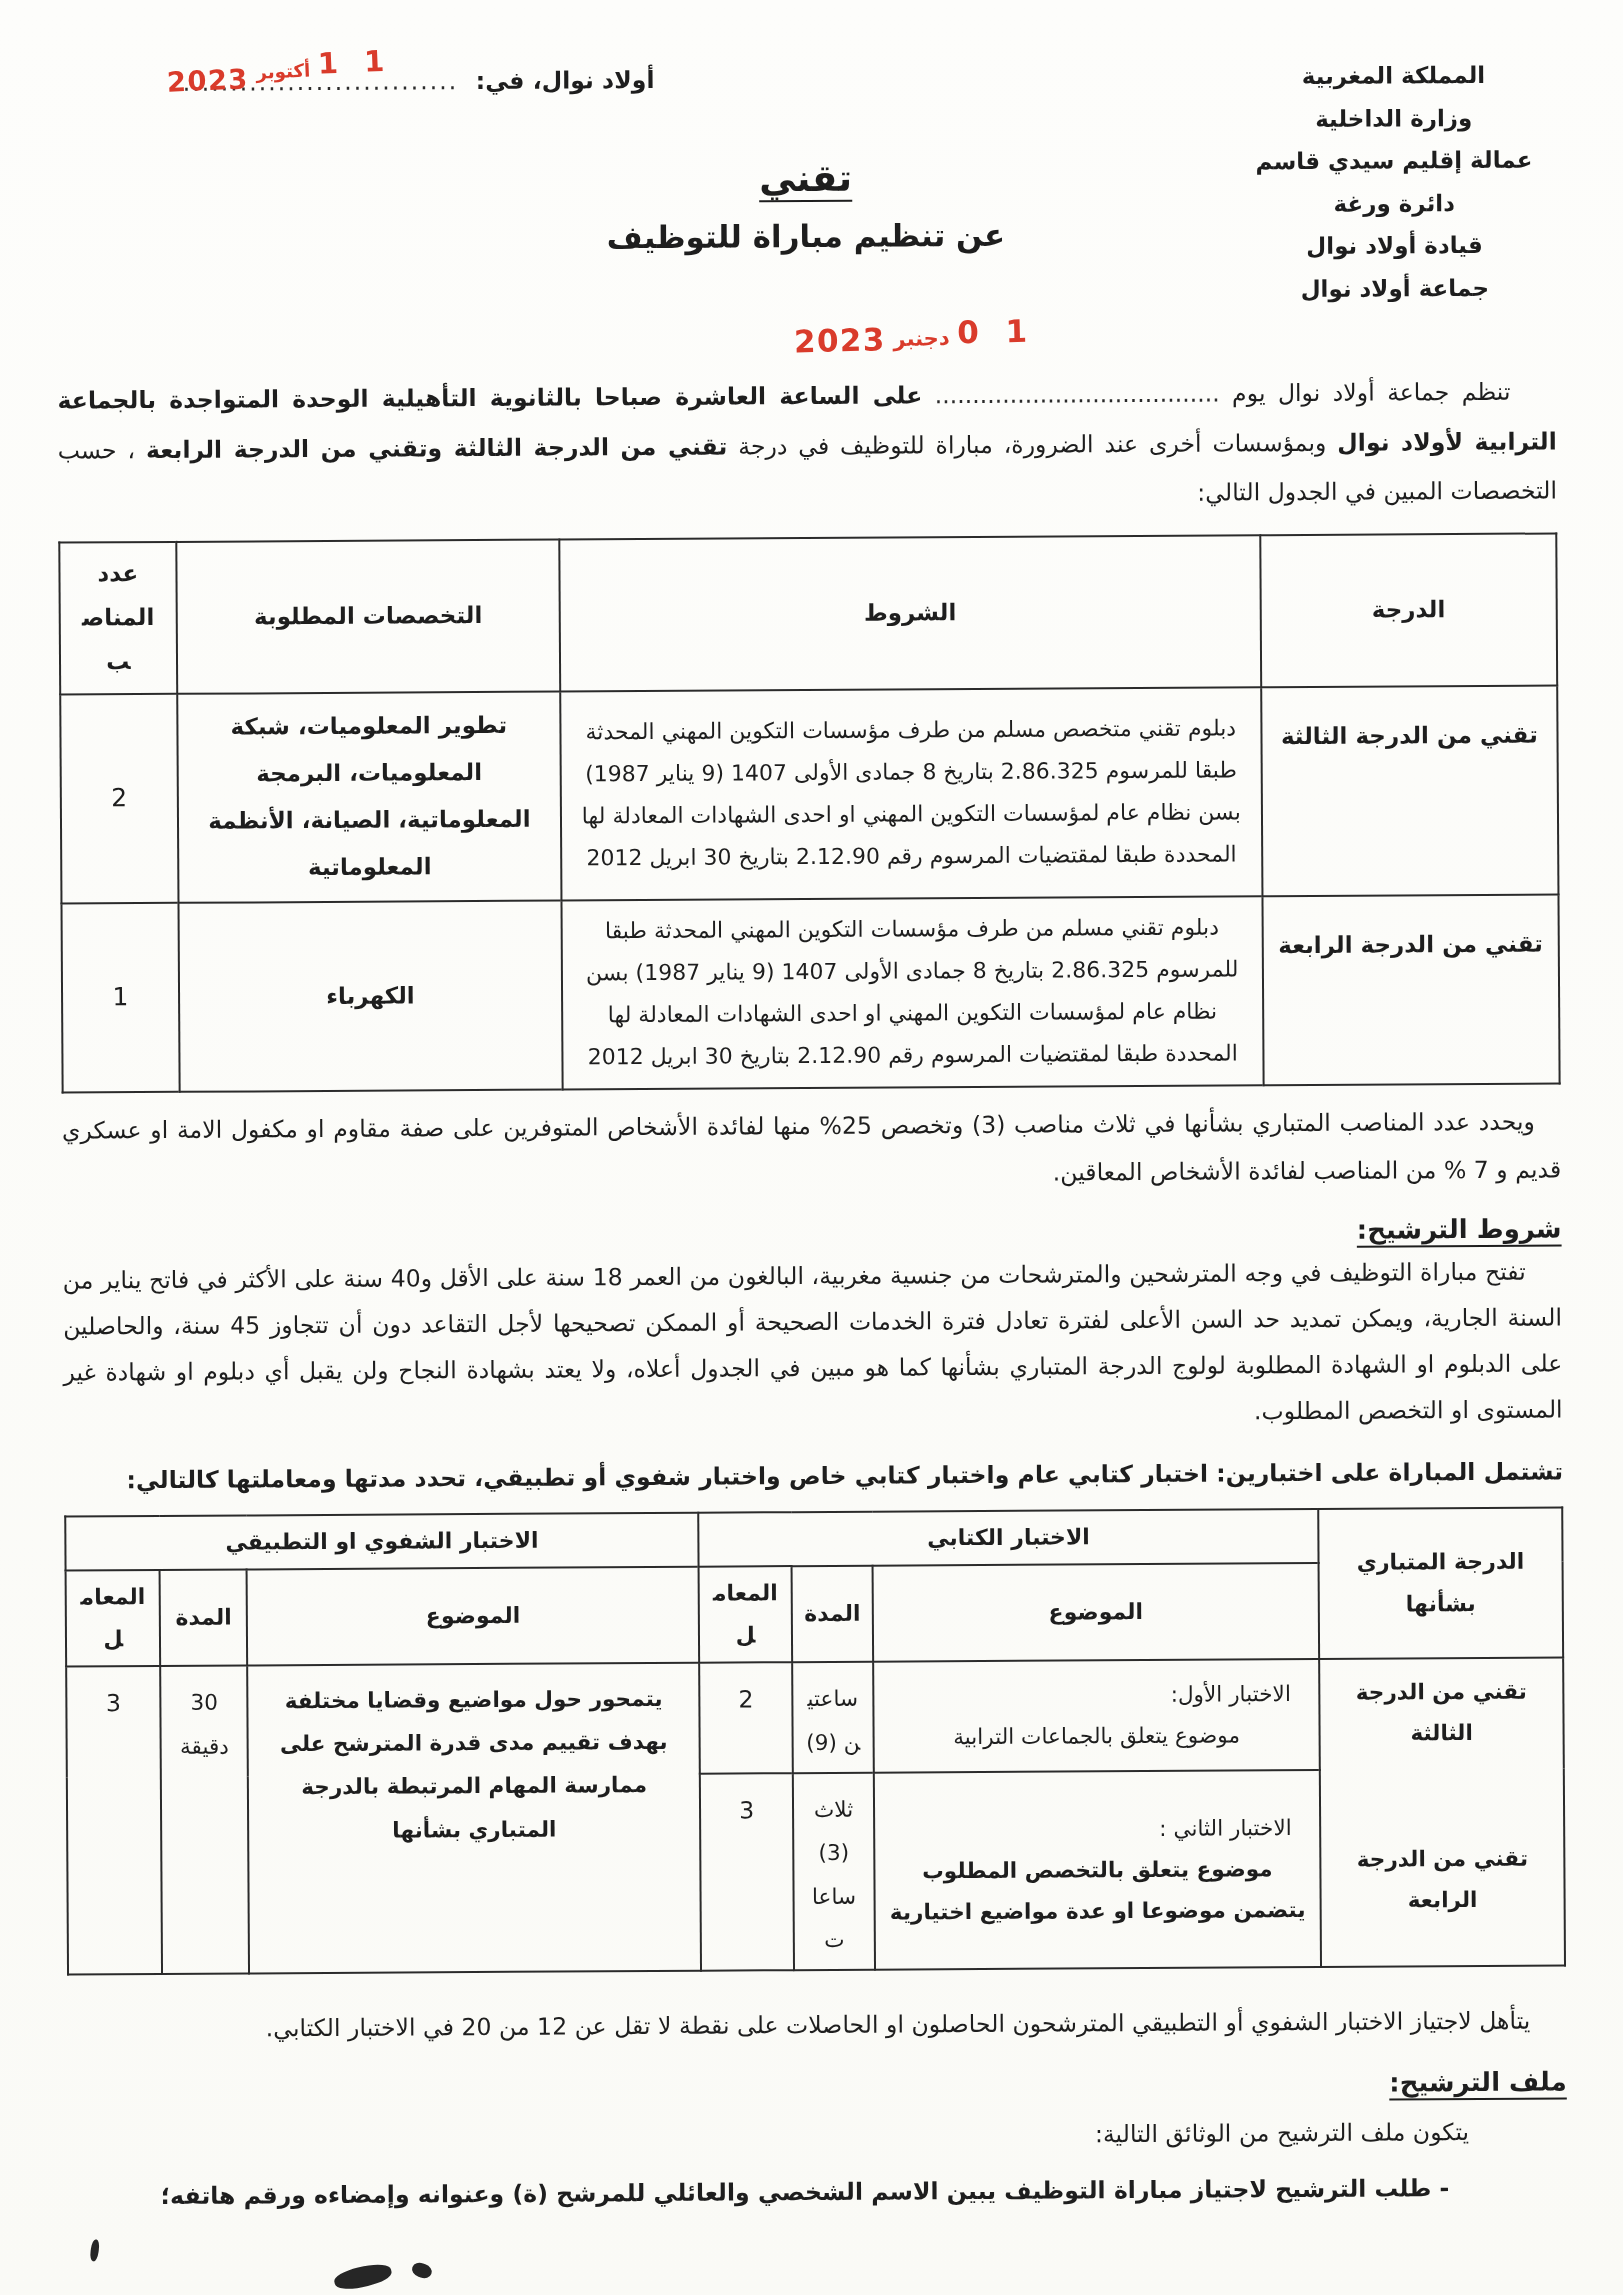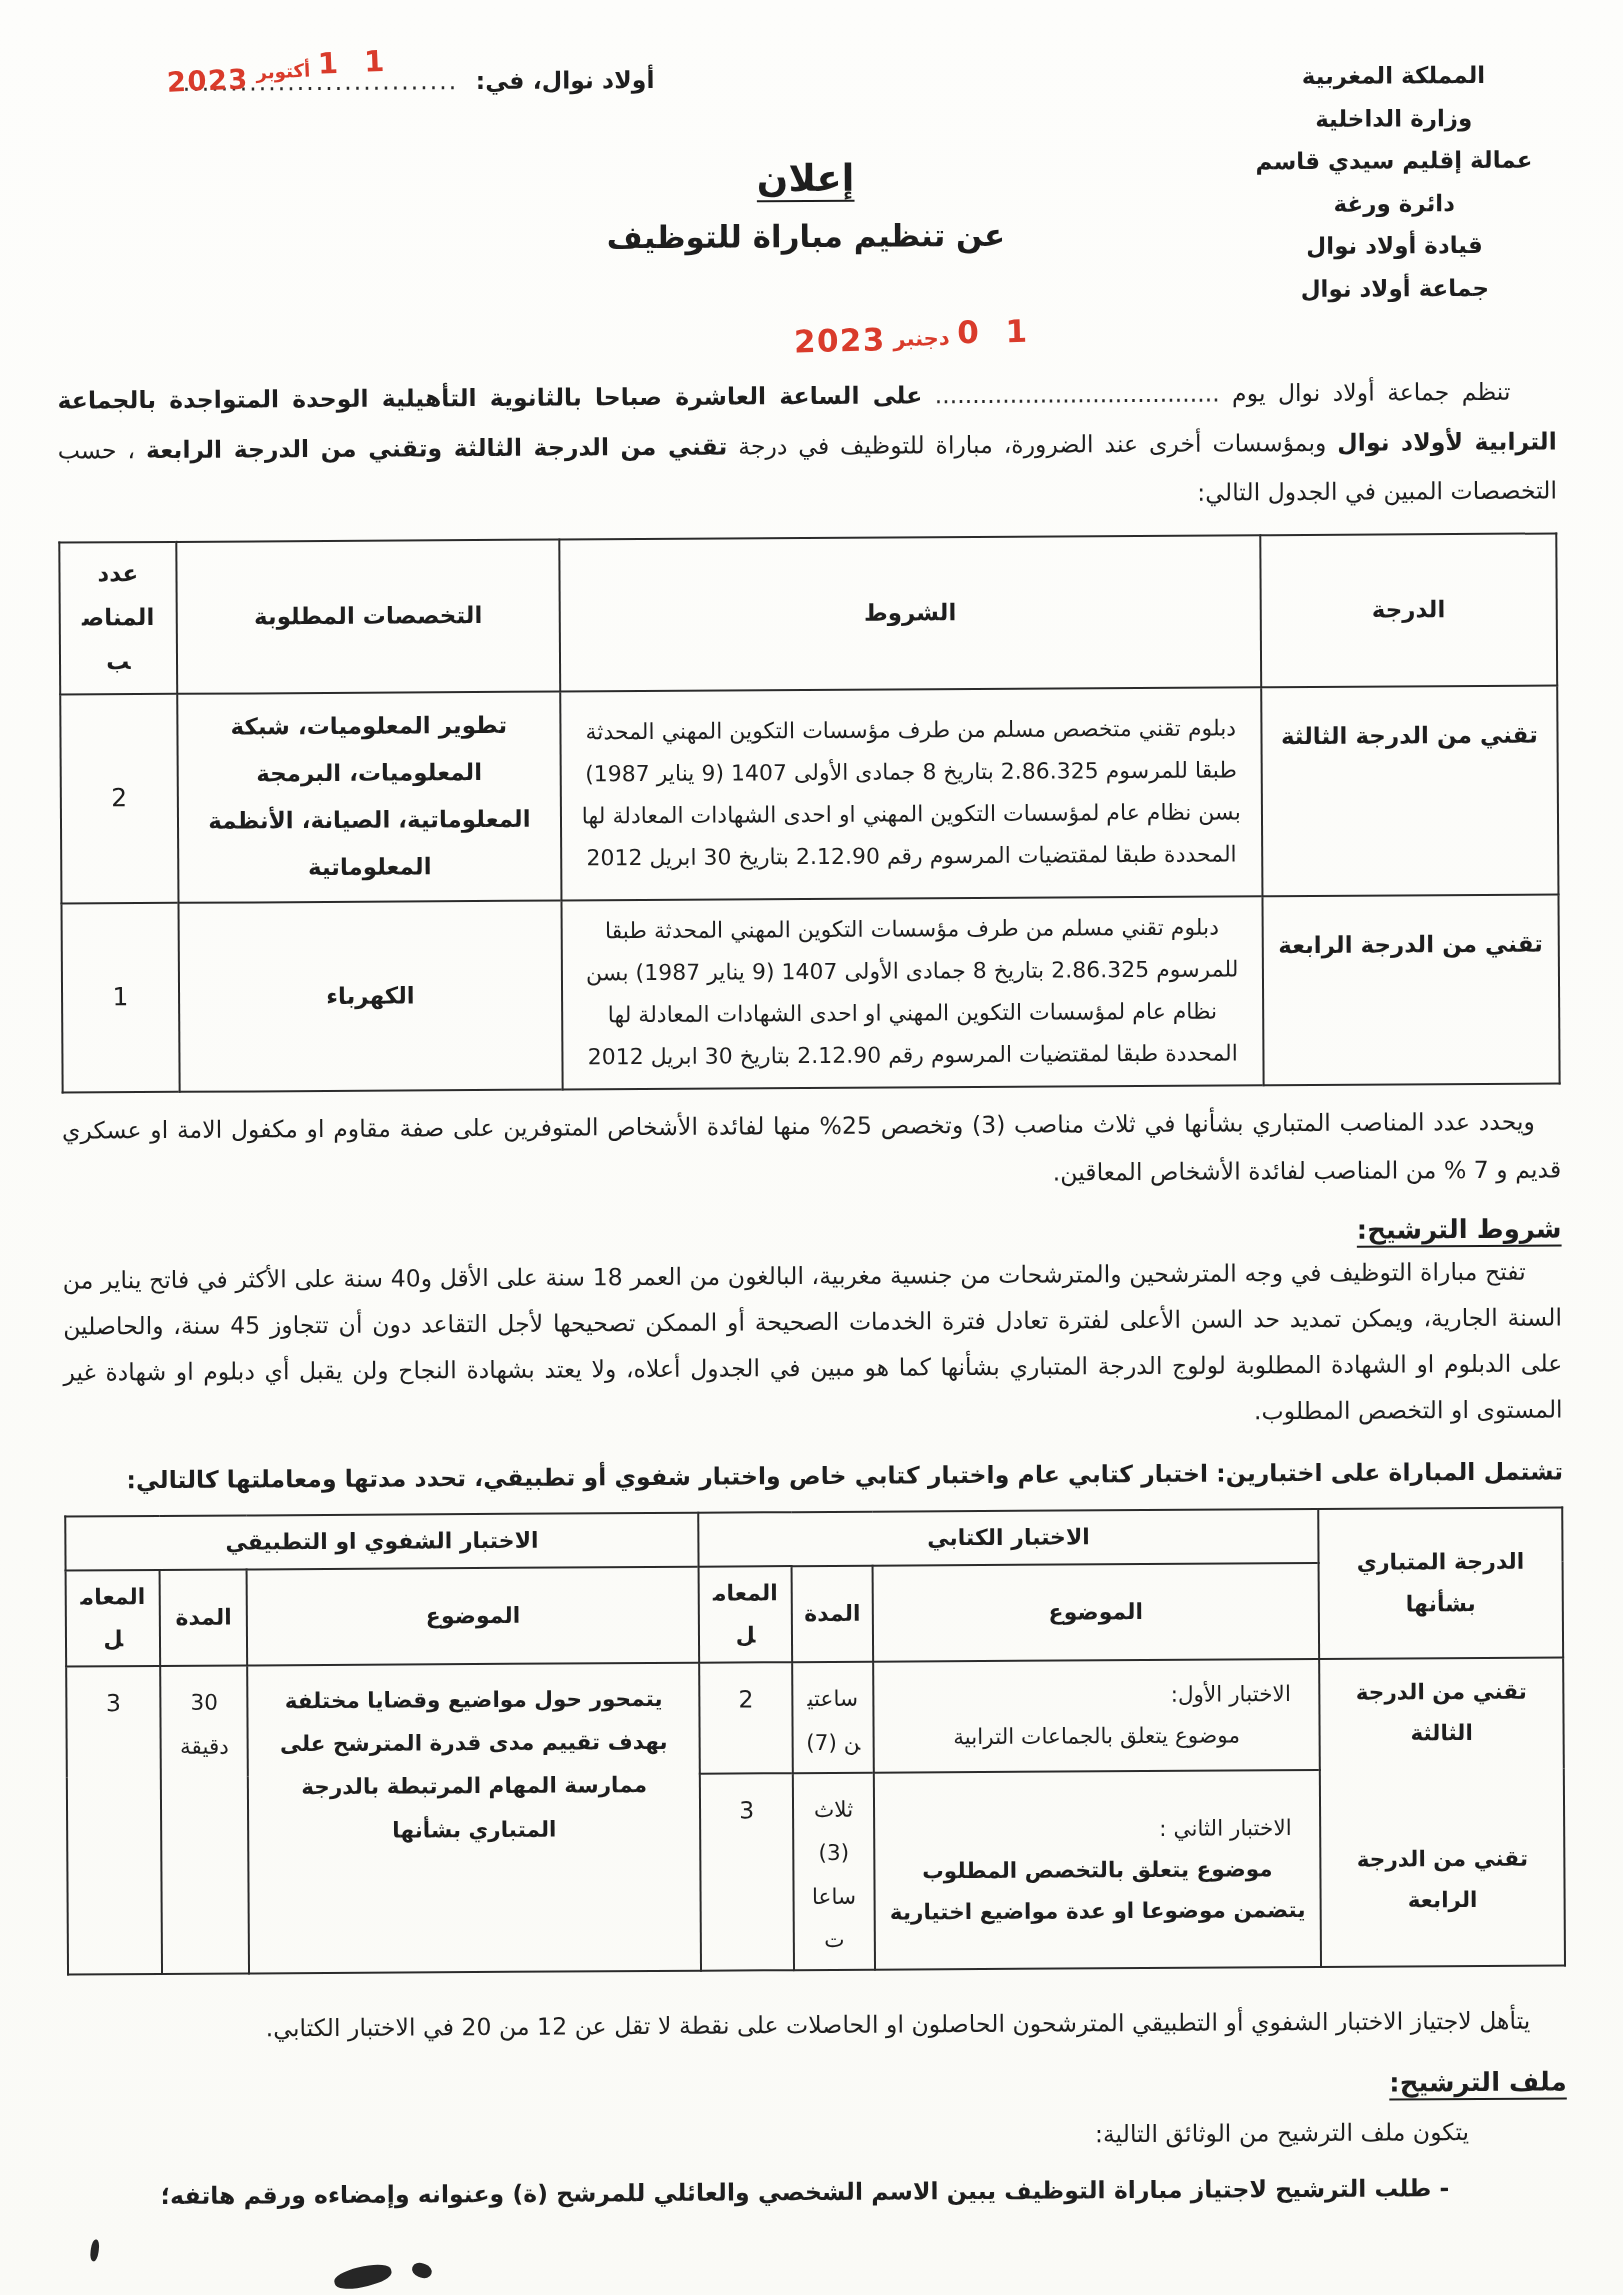--- a/index.html
+++ b/index.html
@@ -143,21 +143,21 @@
           <span class="stamp-day">1 1</span>
           <span class="stamp-month">أكتوبر</span>
           <span class="stamp-year">2023</span>
         </span>
       </span>
     </div>
 
     <div class="content">
 
       <div class="title-block">
-        <div class="title-main">إعلان</div>
+        <div class="title-main">تقني</div>
         <div class="title-sub">عن تنظيم مباراة للتوظيف</div>
       </div>
 
       <div class="stamp2-row">
         <span class="stamp stamp2">
           <span class="stamp-day">1 0</span>
           <span class="stamp-month">دجنبر</span>
           <span class="stamp-year">2023</span>
         </span>
       </div>
@@ -237,21 +237,21 @@
         <tbody>
           <tr>
             <td rowspan="2" class="grade2-cell">
               <div class="g1">تقني من الدرجة الثالثة</div>
               <div class="g2">تقني من الدرجة الرابعة</div>
             </td>
             <td>
               <div class="exam-title">الاختبار الأول:</div>
               <div class="exam-body">موضوع يتعلق بالجماعات الترابية</div>
             </td>
-            <td class="dur-cell">ساعتين (7)</td>
+            <td class="dur-cell">ساعتين (9)</td>
             <td class="coef-cell">2</td>
             <td rowspan="2" class="oral-subject">يتمحور حول مواضيع وقضايا مختلفة بهدف تقييم مدى قدرة المترشح على ممارسة المهام المرتبطة بالدرجة المتباري بشأنها</td>
             <td rowspan="2" class="dur-cell">30 دقيقة</td>
             <td rowspan="2" class="coef-cell">3</td>
           </tr>
           <tr>
             <td>
               <div class="exam-title">الاختبار الثاني :</div>
               <div class="exam-body bold-body">موضوع يتعلق بالتخصص المطلوب يتضمن موضوعا او عدة مواضيع اختيارية</div>
             </td>

